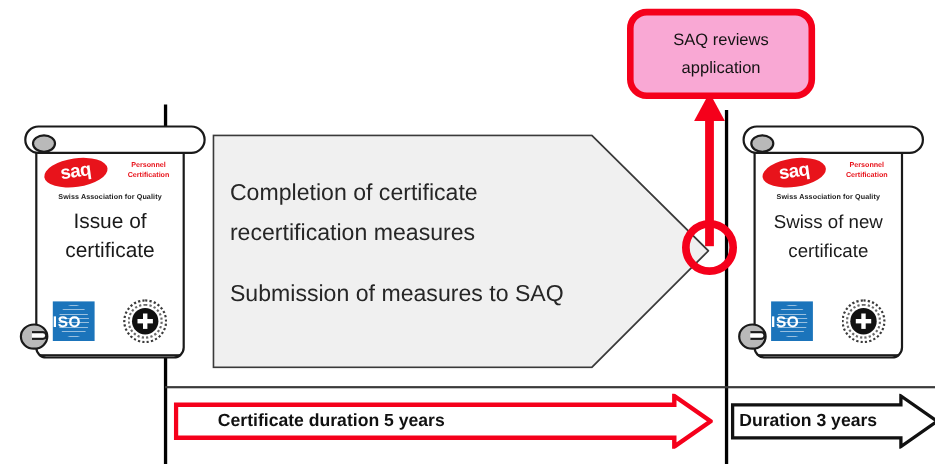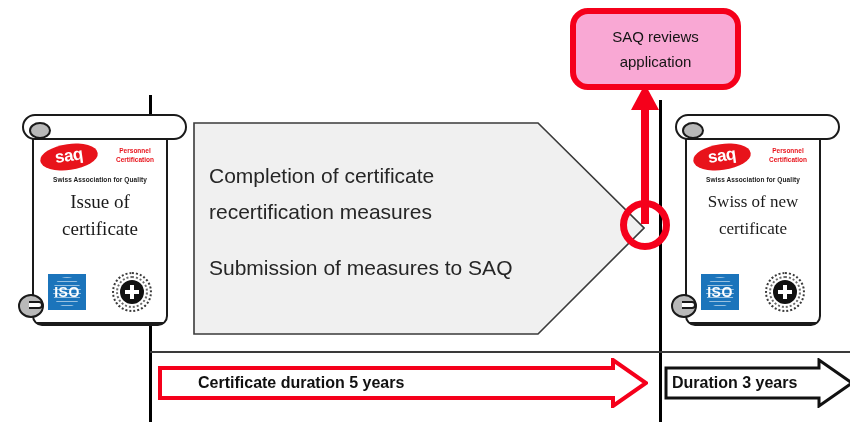--- a/index.html
+++ b/index.html
@@ -171,21 +171,21 @@
   }
   .cert-title {
     position: absolute;
     left: 2px;
     right: 2px;
     top: 58px;
     text-align: center;
     font-size: 19px;
     line-height: 27px;
     color: #1a1a1a;
-    font-family: Liberation Serif, serif;
+    font-family: Liberation Sans, sans-serif;
   }
   .badges {
     position: absolute;
     left: 0;
     right: 0;
     bottom: 12px;
     height: 42px;
   }
   .iso-badge {
     position: absolute;
@@ -204,21 +204,21 @@
     border-radius: 50%;
     background:
       repeating-linear-gradient(to bottom,
         rgba(255,255,255,0.55) 0 1px, rgba(27,116,187,0) 1px 4px);
   }
   .iso-badge .iso-text {
     position: absolute;
     left: 0;
     right: 0;
     top: 10px;
-    text-align: center;
+    text-align: left;
     color: #ffffff;
     font-size: 14px;
     font-weight: bold;
     letter-spacing: 0.5px;
     font-family: "Liberation Sans", sans-serif;
   }
   .seal {
     position: absolute;
     right: 16px;
     top: 0px;

